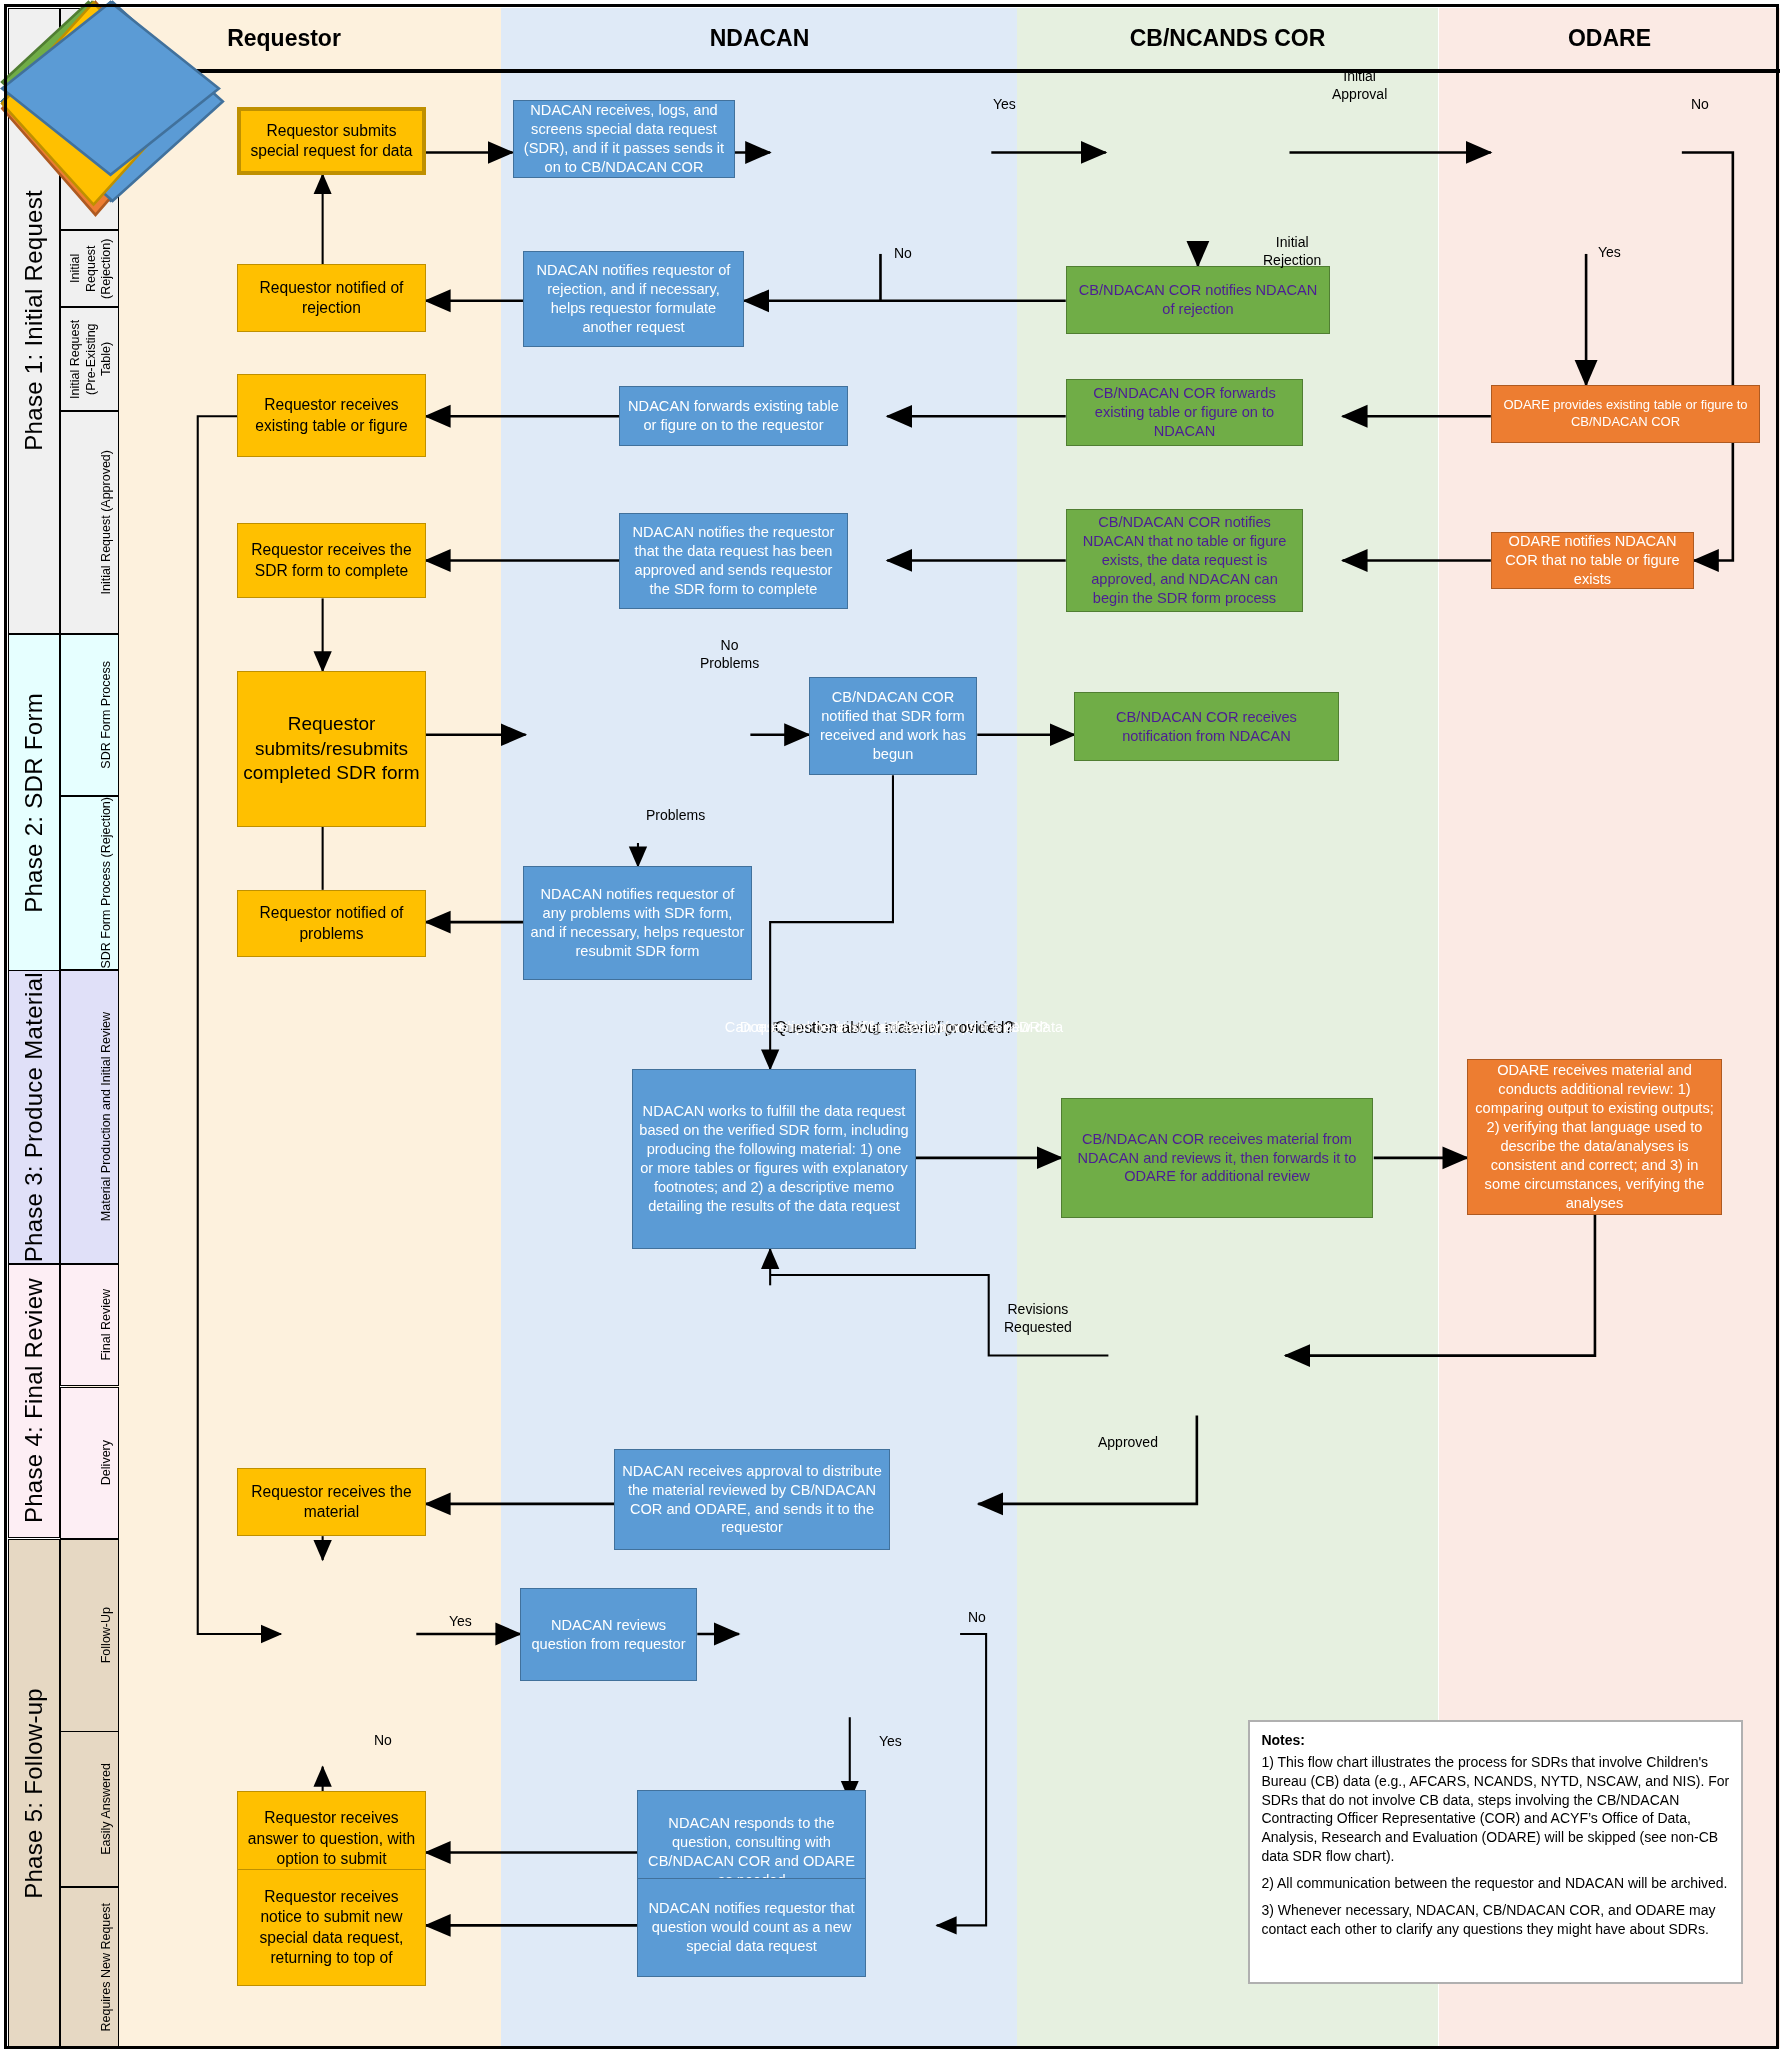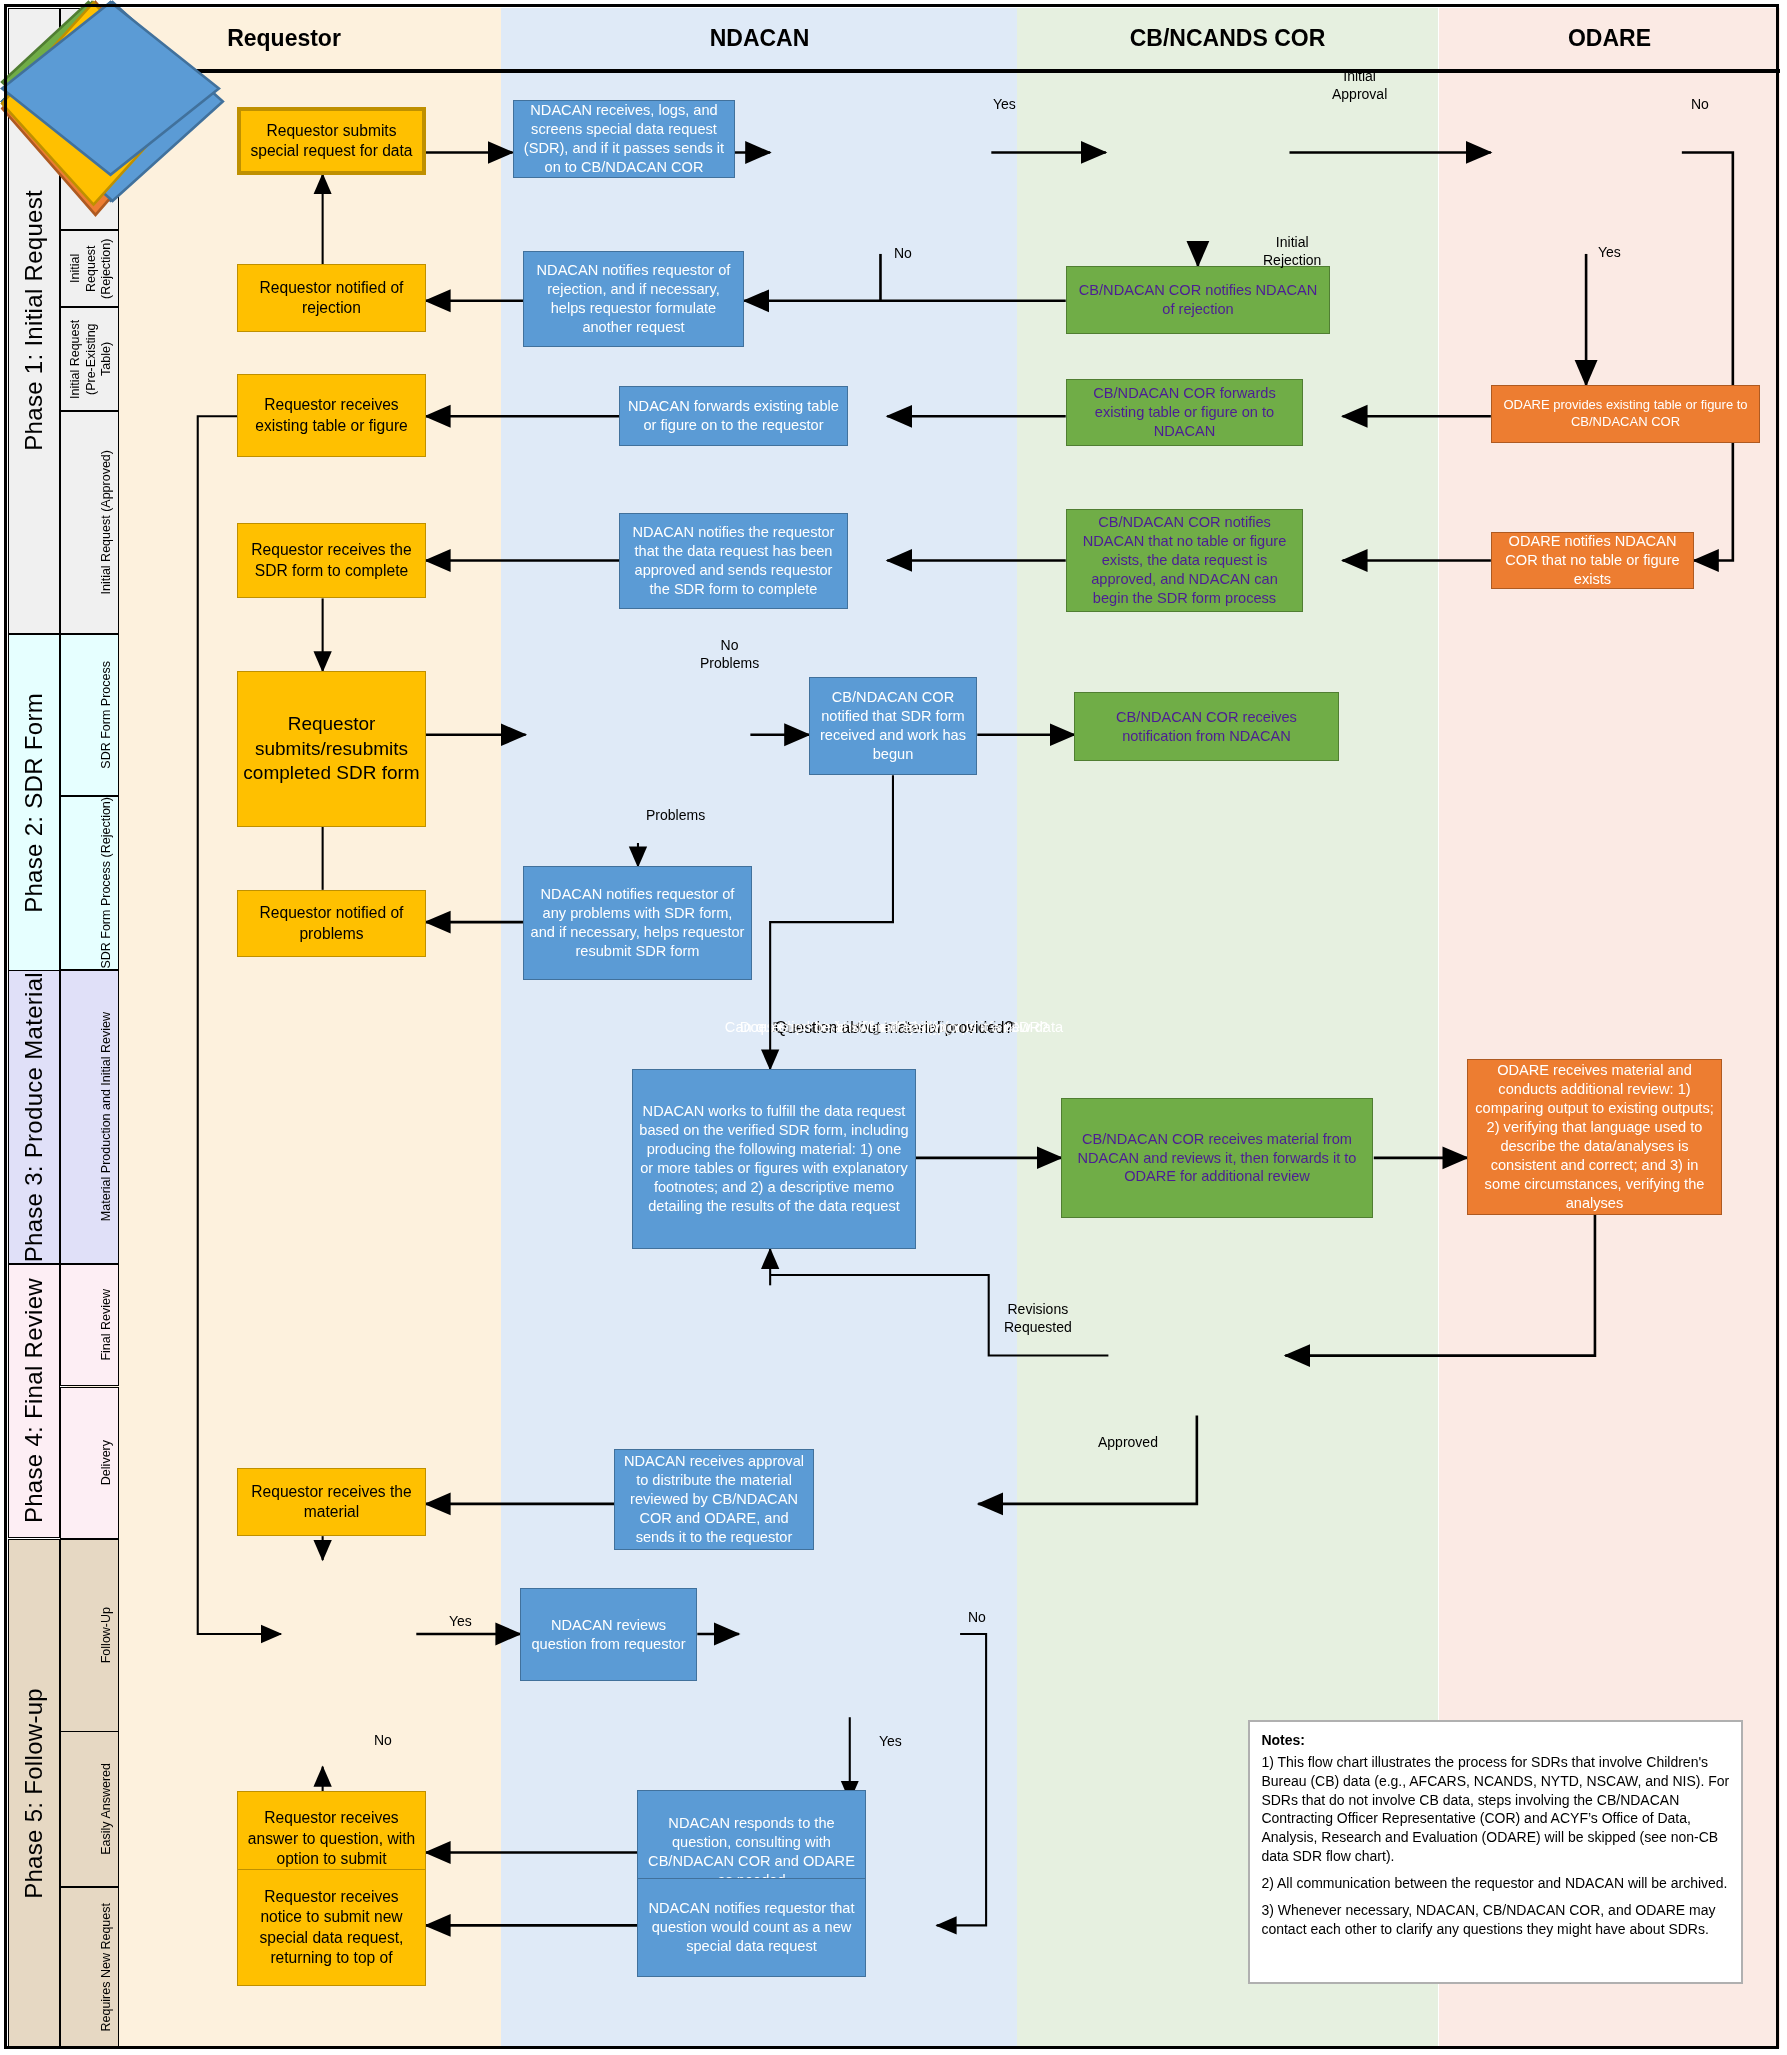--- a/index.html
+++ b/index.html
@@ -341,21 +341,21 @@
         <polygon points="170,4 336,157.5 170,311 4,157.5" fill="#70ad47" stroke="#507e32" stroke-width="5"></polygon>
       </svg>
     <div class="dtext" style="font-size:14.6px;">
         <span>Final review of material for approval</span>
       </div>
   </div>
 
   <div class="node rect gold" style="left:237px;top:1468px;width:189px;height:68px;font-size:15.6px;">
       <span>Requestor receives the material</span>
     </div>
-  <div class="node rect blue" style="left:614px;top:1449px;width:200px;height:101px;font-size:14.6px;">
+  <div class="node rect blue" style="left:614px;top:1449px;width:276px;height:101px;font-size:14.6px;">
       <span>NDACAN receives approval to distribute the material reviewed by CB/NDACAN COR and ODARE, and sends it to the requestor</span>
     </div>
 
   <div class="diam gold" style="left:229px;top:1560px;width:187px;height:207px;">
     <svg width="187" height="207" viewBox="0 0 360 397">
         <polygon points="180,4 356,198.5 180,393 4,198.5" fill="#ffc000" stroke="#bf9000" stroke-width="5"></polygon>
       </svg>
     <div class="dtext" style="font-size:15.6px;">
         <span>Question about material provided?</span>
       </div>

